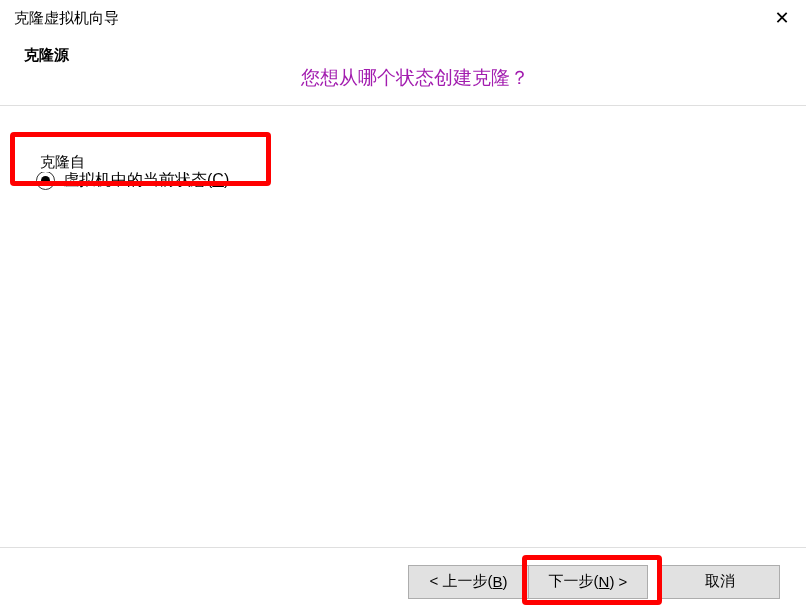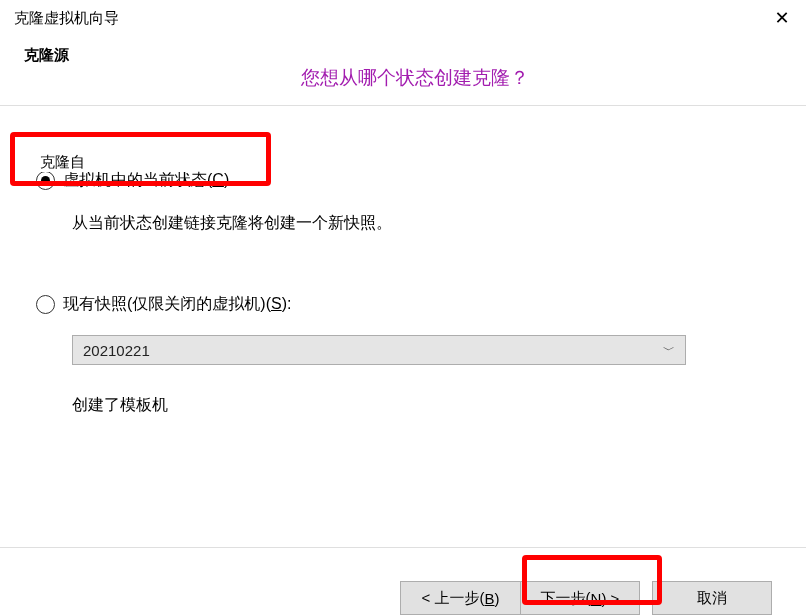--- a/index.html
+++ b/index.html
@@ -167,22 +167,22 @@
     
     .footer {
       position: absolute;
       bottom: 0;
       left: 0;
       right: 0;
       height: 68px;
       border-top: 1px solid #dfdfdf;
       display: flex;
       justify-content: flex-end;
-      align-items: flex-end;
-      padding-right: 34px;
+      align-items: center;
+      padding-right: 26px;
     }
     
     .wizard-btn {
       height: 34px;
       min-width: 120px;
       background: #e1e1e1;
       border: 1px solid #adadad;
       font-size: 15px;
       color: #000;
       display: flex;
@@ -237,36 +237,22 @@
 
     <div class="radio-option-1">
       <div class="radio-row">
         <span class="radio-outer">
           <span class="radio-inner"></span>
         </span>
         <span class="radio-label">
           <span>虚拟机中的当前状态(</span><span class="underline">C</span><span>)</span>
         </span>
       </div>
-      <div class="description-text">从当前状态创建链接克隆将创建一个新快照。</div>
     </div>
 
-    <div class="snapshot-section">
-      <div class="radio-row">
-        <span class="radio-outer"></span>
-        <span class="radio-label">
-          <span>现有快照(仅限关闭的虚拟机)(</span><span class="underline">S</span><span>):</span>
-        </span>
-      </div>
-      <div class="dropdown">
-        <span>20210221</span>
-        <span class="dropdown-arrow">﹀</span>
-      </div>
-      <div class="snapshot-desc">创建了模板机</div>
-    </div>
   </div>
 
   <div class="highlight-red-1"></div>
 </div>
 
 <div class="footer">
   <button class="wizard-btn btn-back">
     <span>&lt; 上一步(</span>
       <span class="underline">B</span>
       <span>)</span>

